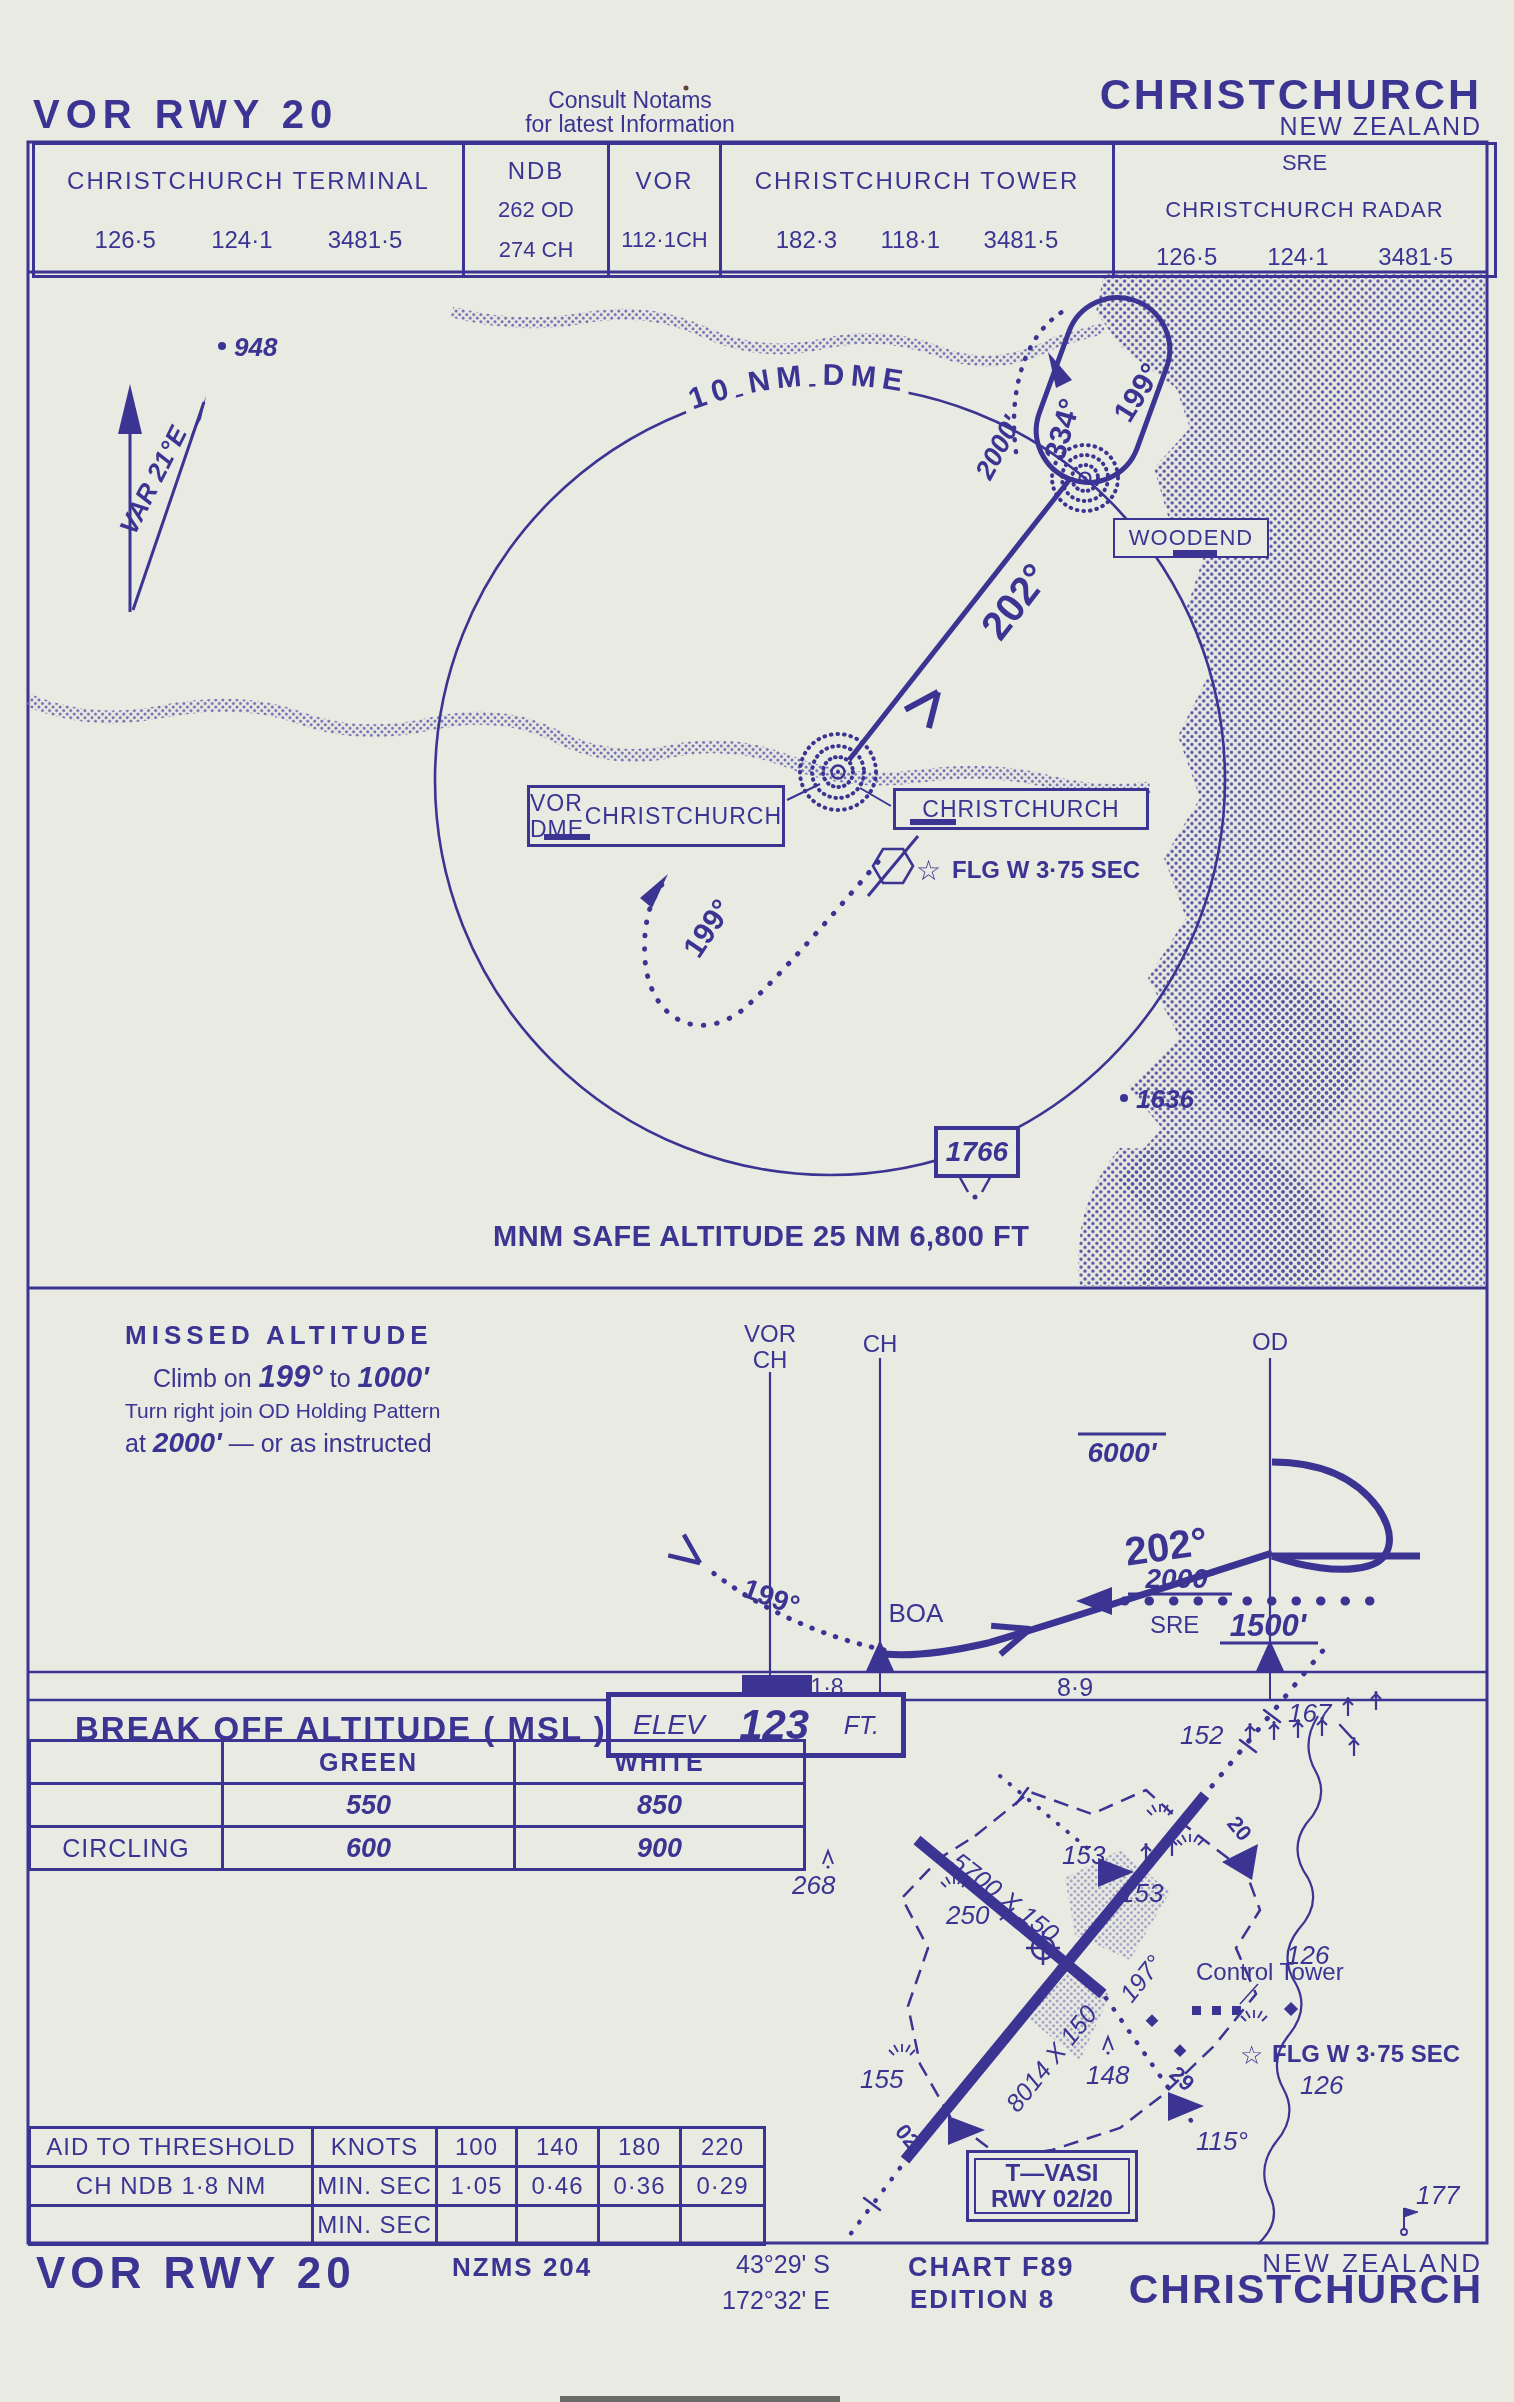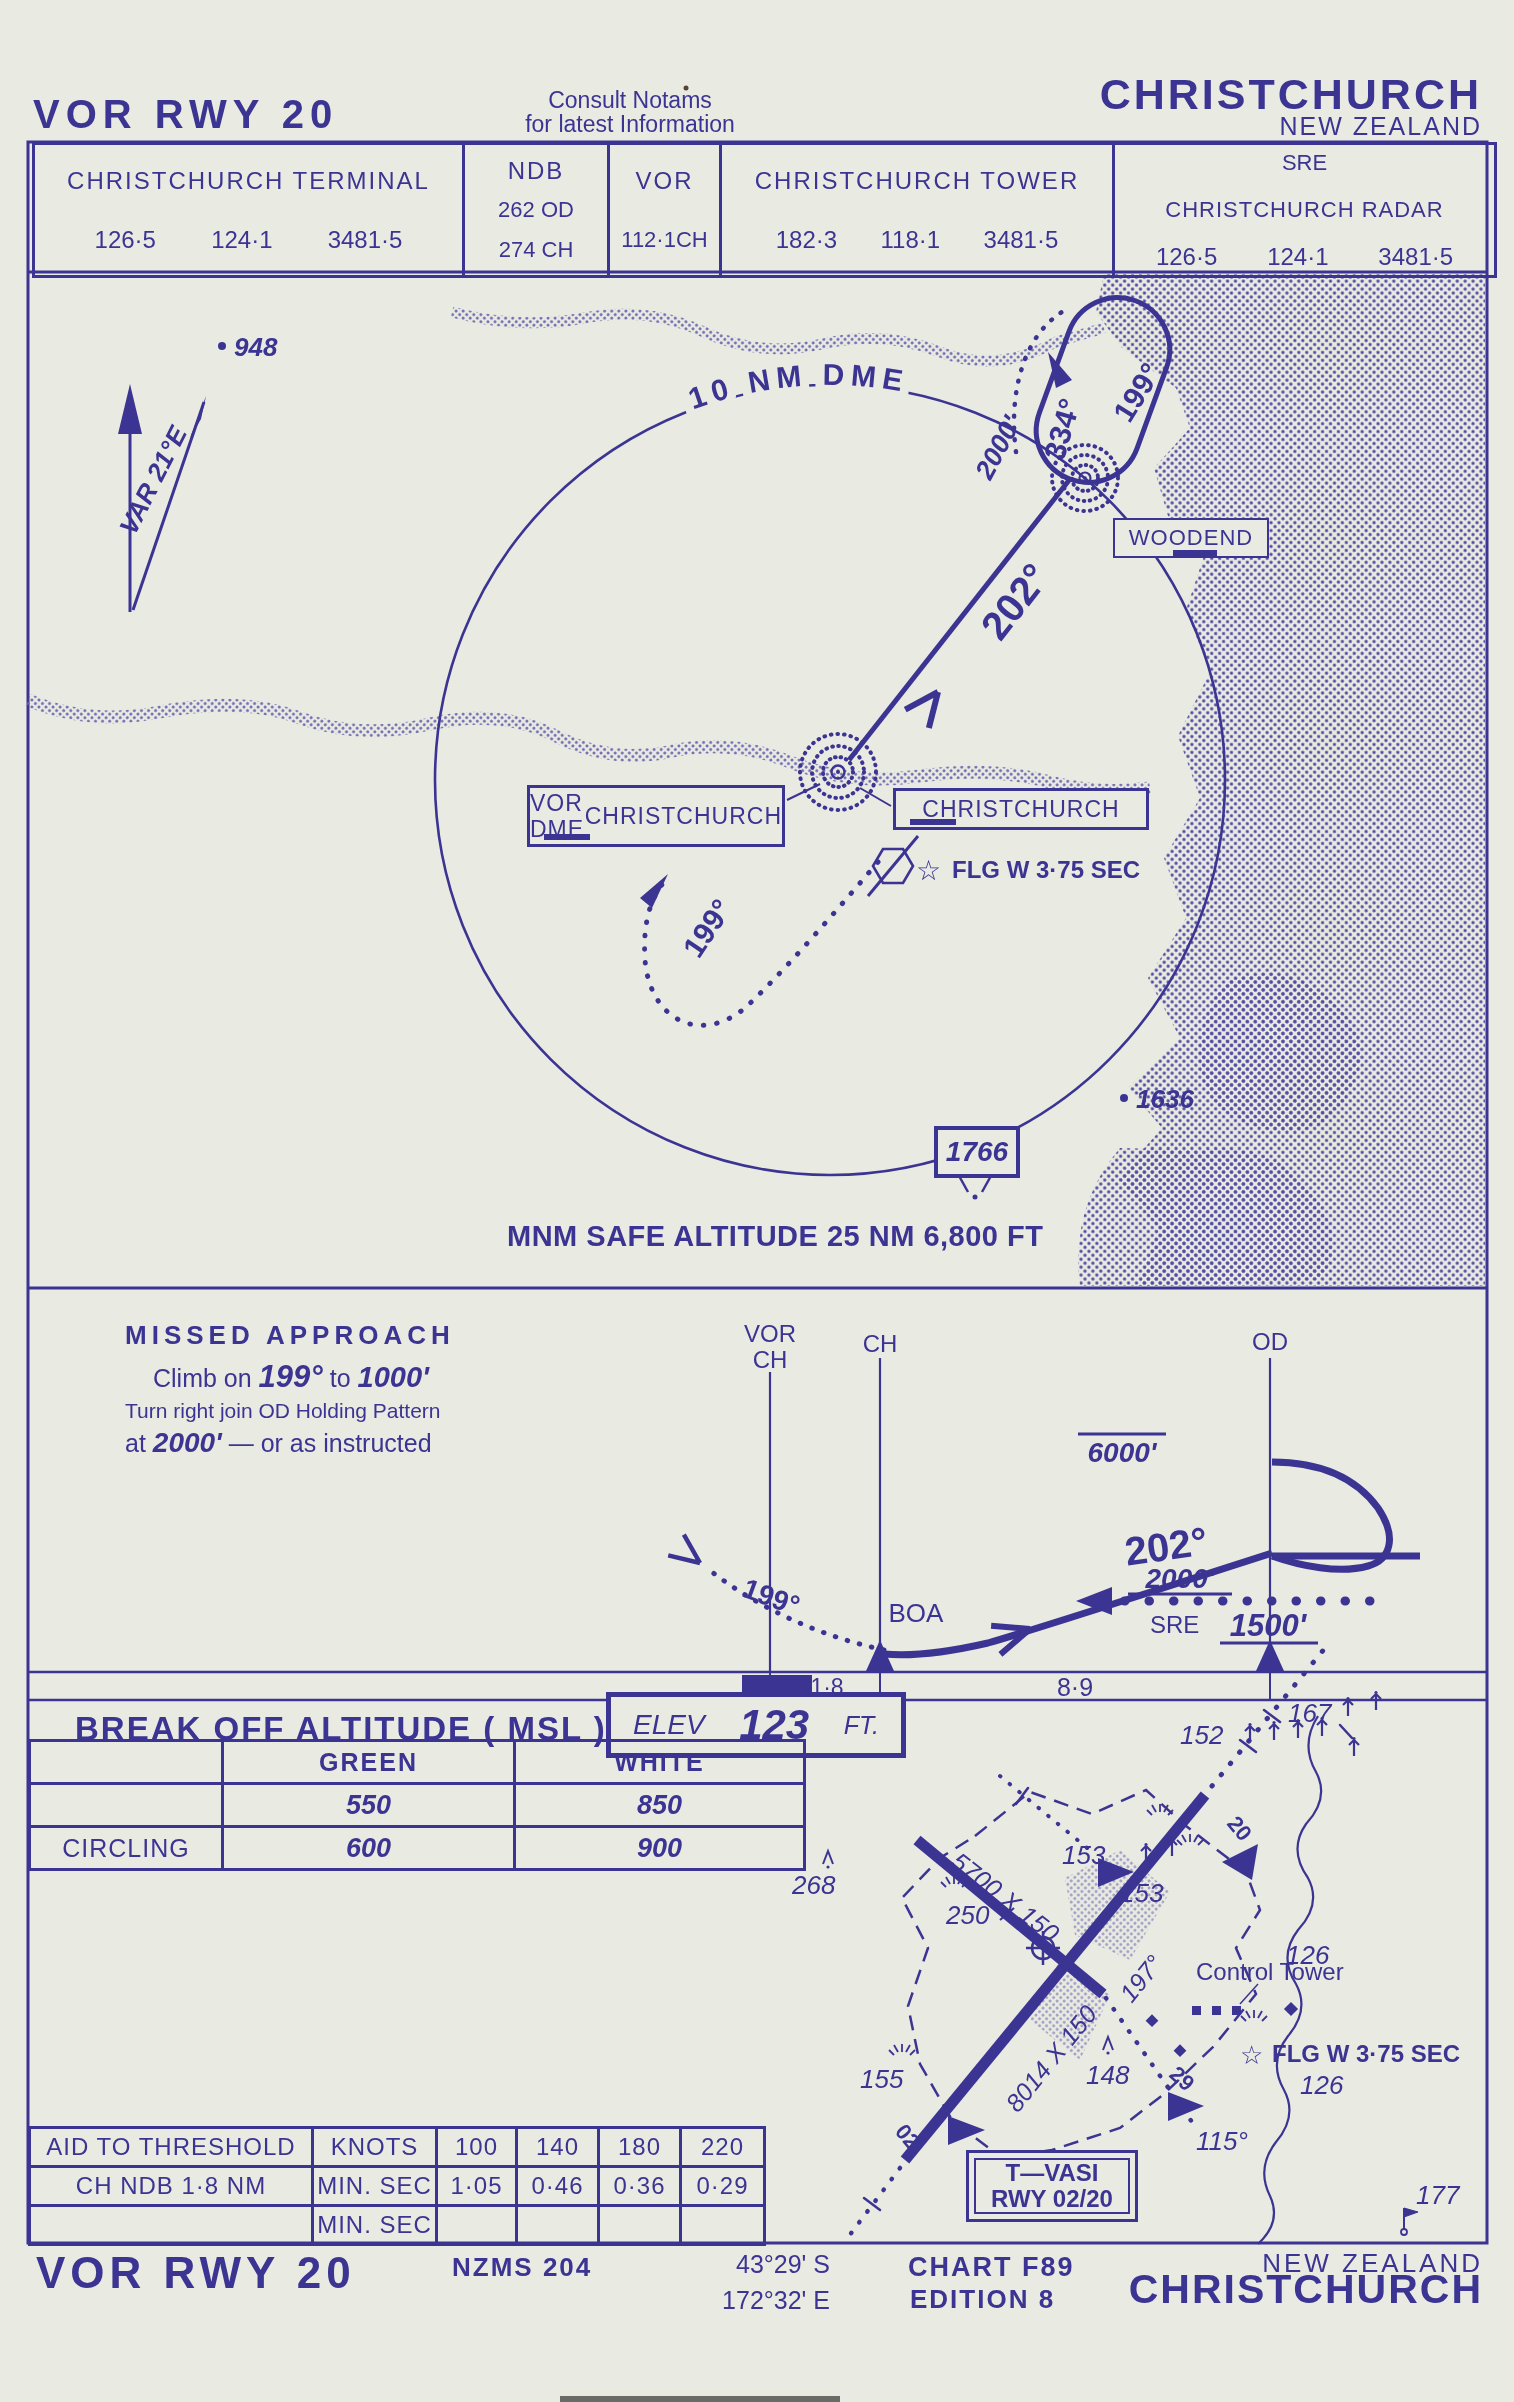--- a/index.html
+++ b/index.html
@@ -383,24 +383,24 @@
      justify-content:center;font-size:23px;letter-spacing:1px;">
   <span>CHRISTCHURCH</span>
   <span class="abs" style="left:14px;top:28px;width:46px;height:6px;background:#3b3493;"></span>
 </div>
 
 <div class="abs bx ti tb" style="left:934px;top:1126px;width:78px;height:44px;border-width:4px;
      display:flex;align-items:center;justify-content:center;font-size:28px;">
   <span>1766</span>
 </div>
 
-<div class="abs tb" style="left:507px;top:1220px;font-size:29px;letter-spacing:0.5px;white-space:nowrap;">MNM SAFE ALTITUDE 25 NM 6,800 FT</div>
+<div class="abs tb" style="left:493px;top:1220px;font-size:29px;letter-spacing:0.5px;white-space:nowrap;">MNM SAFE ALTITUDE 25 NM 6,800 FT</div>
 
 <div class="abs" style="left:125px;top:1320px;width:480px;">
-  <div class="tb" style="font-size:26px;letter-spacing:5px;">MISSED APPROACH</div>
+  <div class="tb" style="font-size:26px;letter-spacing:5px;">MISSED ALTITUDE</div>
   <div style="font-size:25px;margin-top:8px;margin-left:28px;white-space:nowrap;">
     <span>Climb on</span>
     <span class="ti tb" style="font-size:31px;">199°</span>
     <span>to</span>
     <span class="ti tb" style="font-size:29px;">1000'</span>
   </div>
   <div style="font-size:21px;margin-top:4px;white-space:nowrap;">Turn right join OD Holding Pattern</div>
   <div style="font-size:25px;margin-top:4px;white-space:nowrap;">
     <span>at</span>
     <span class="ti tb" style="font-size:28px;">2000'</span>

